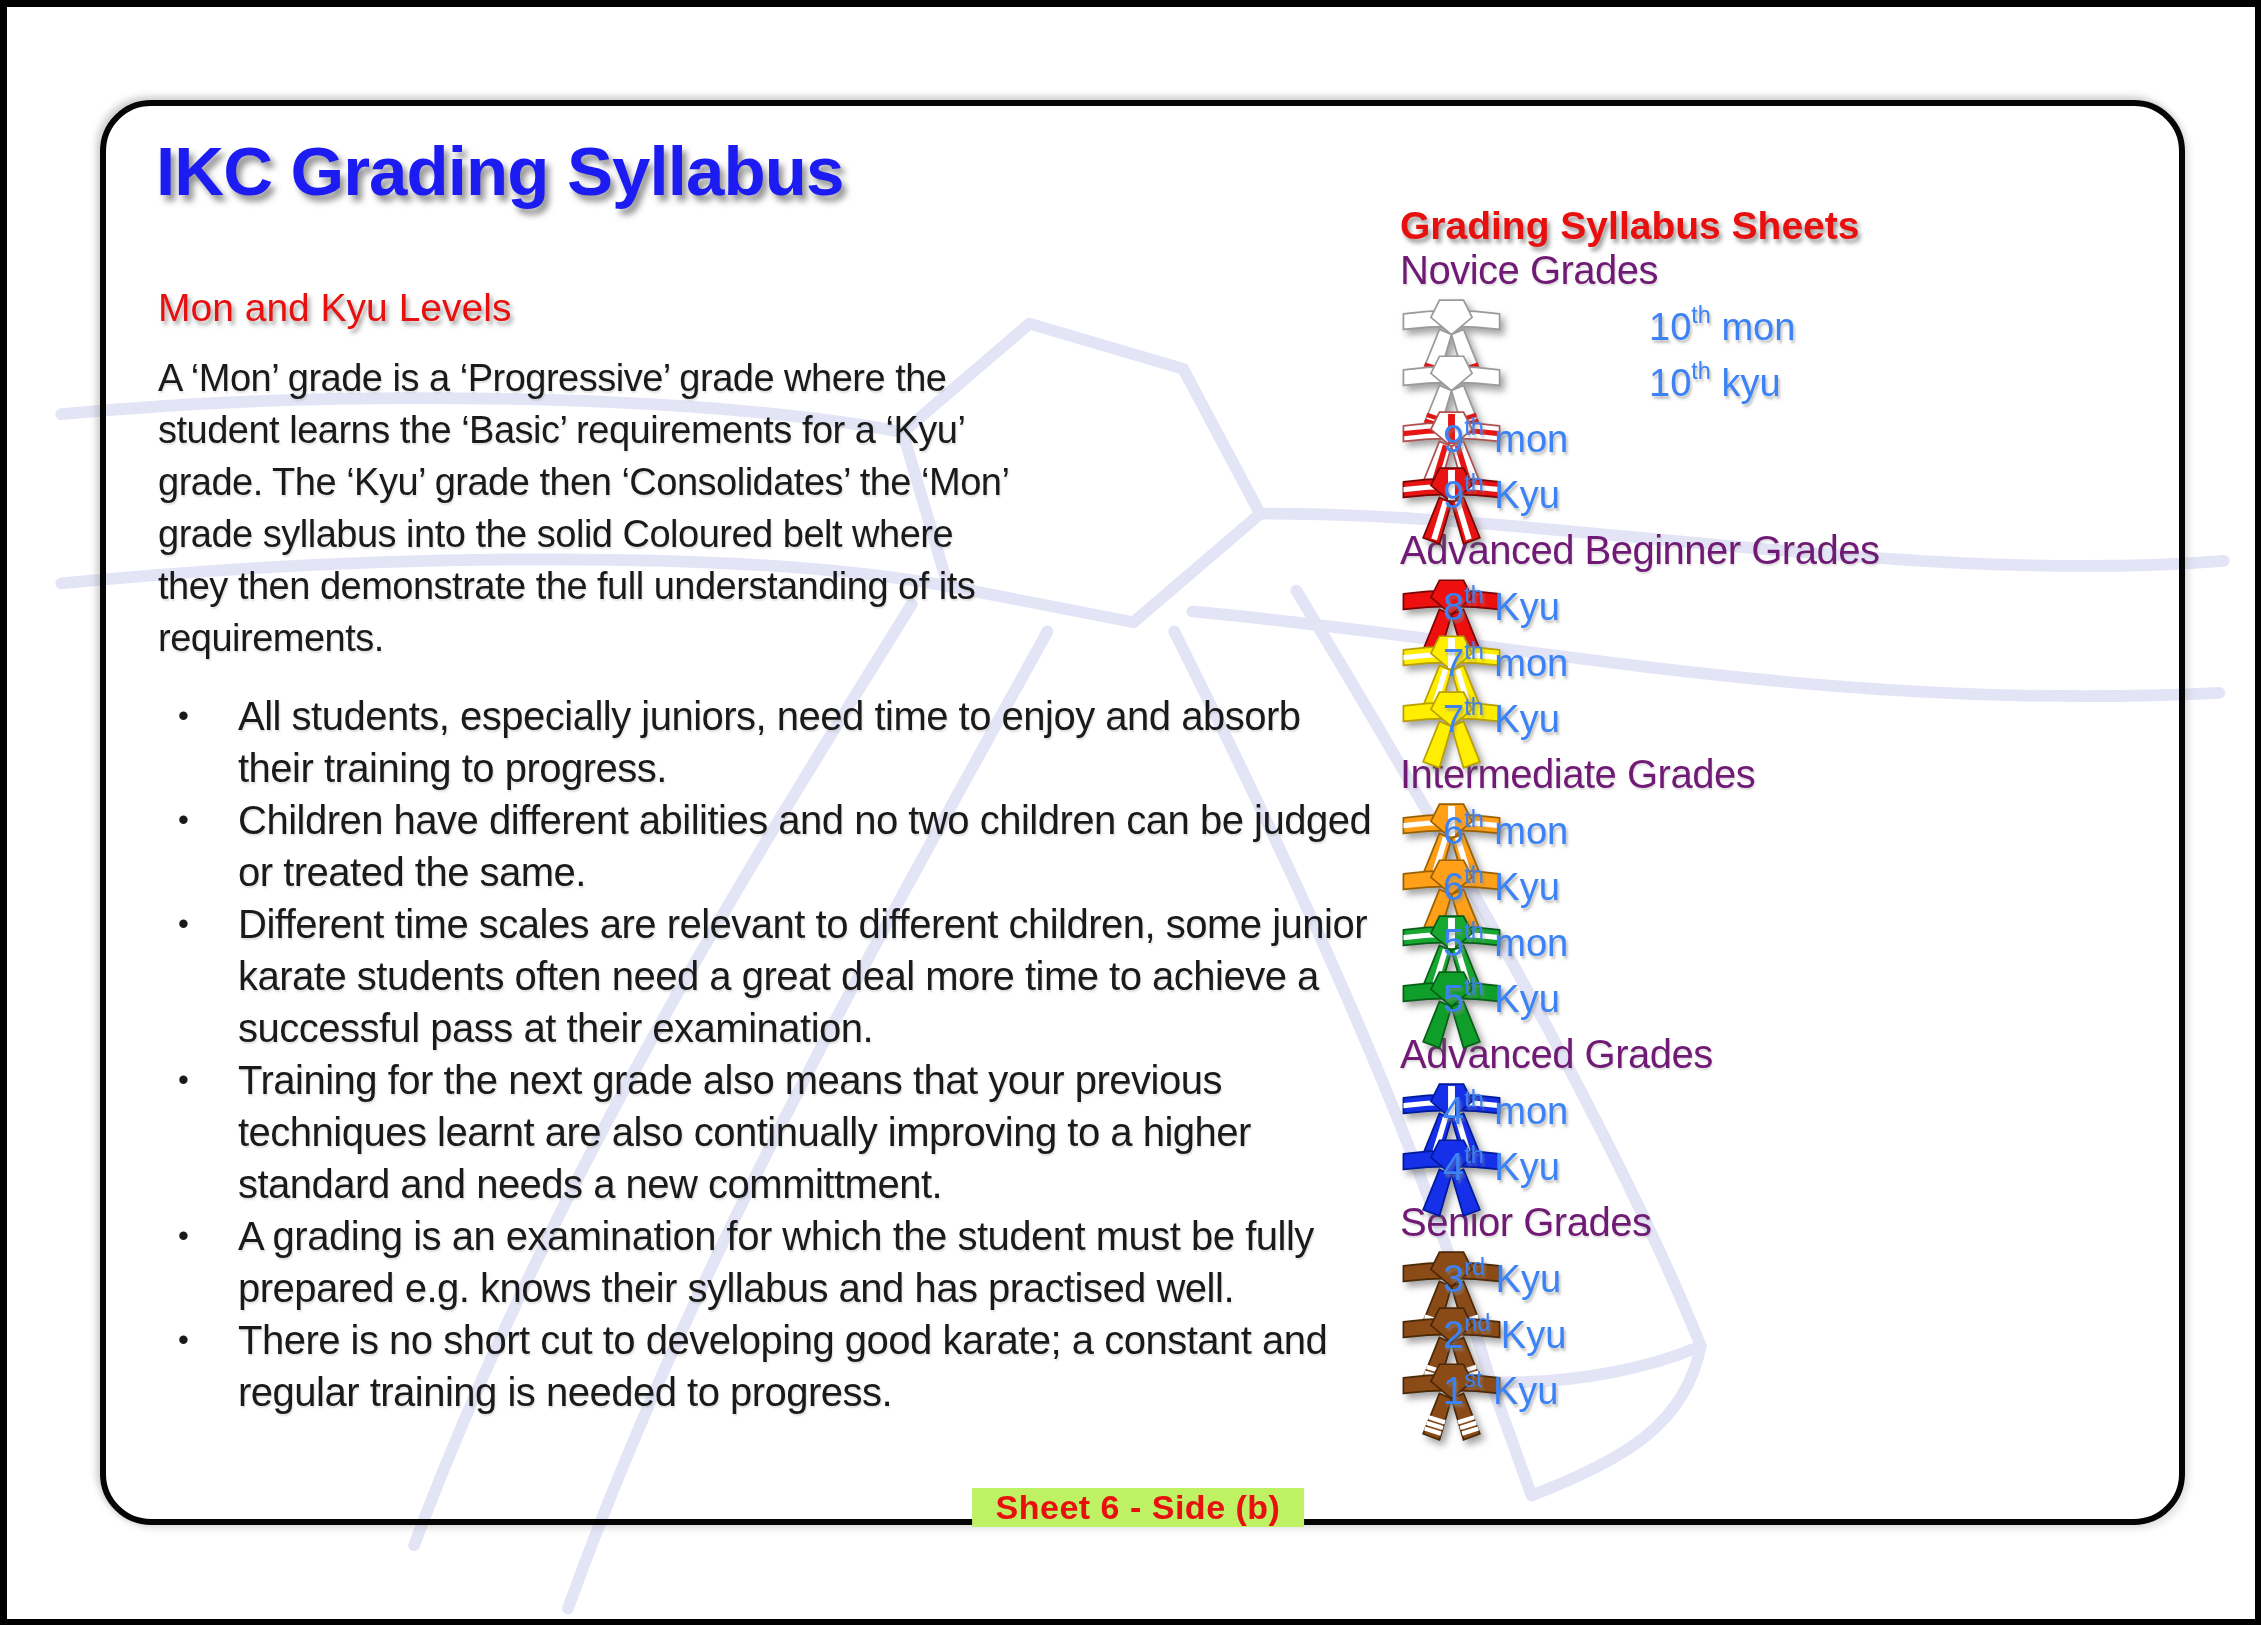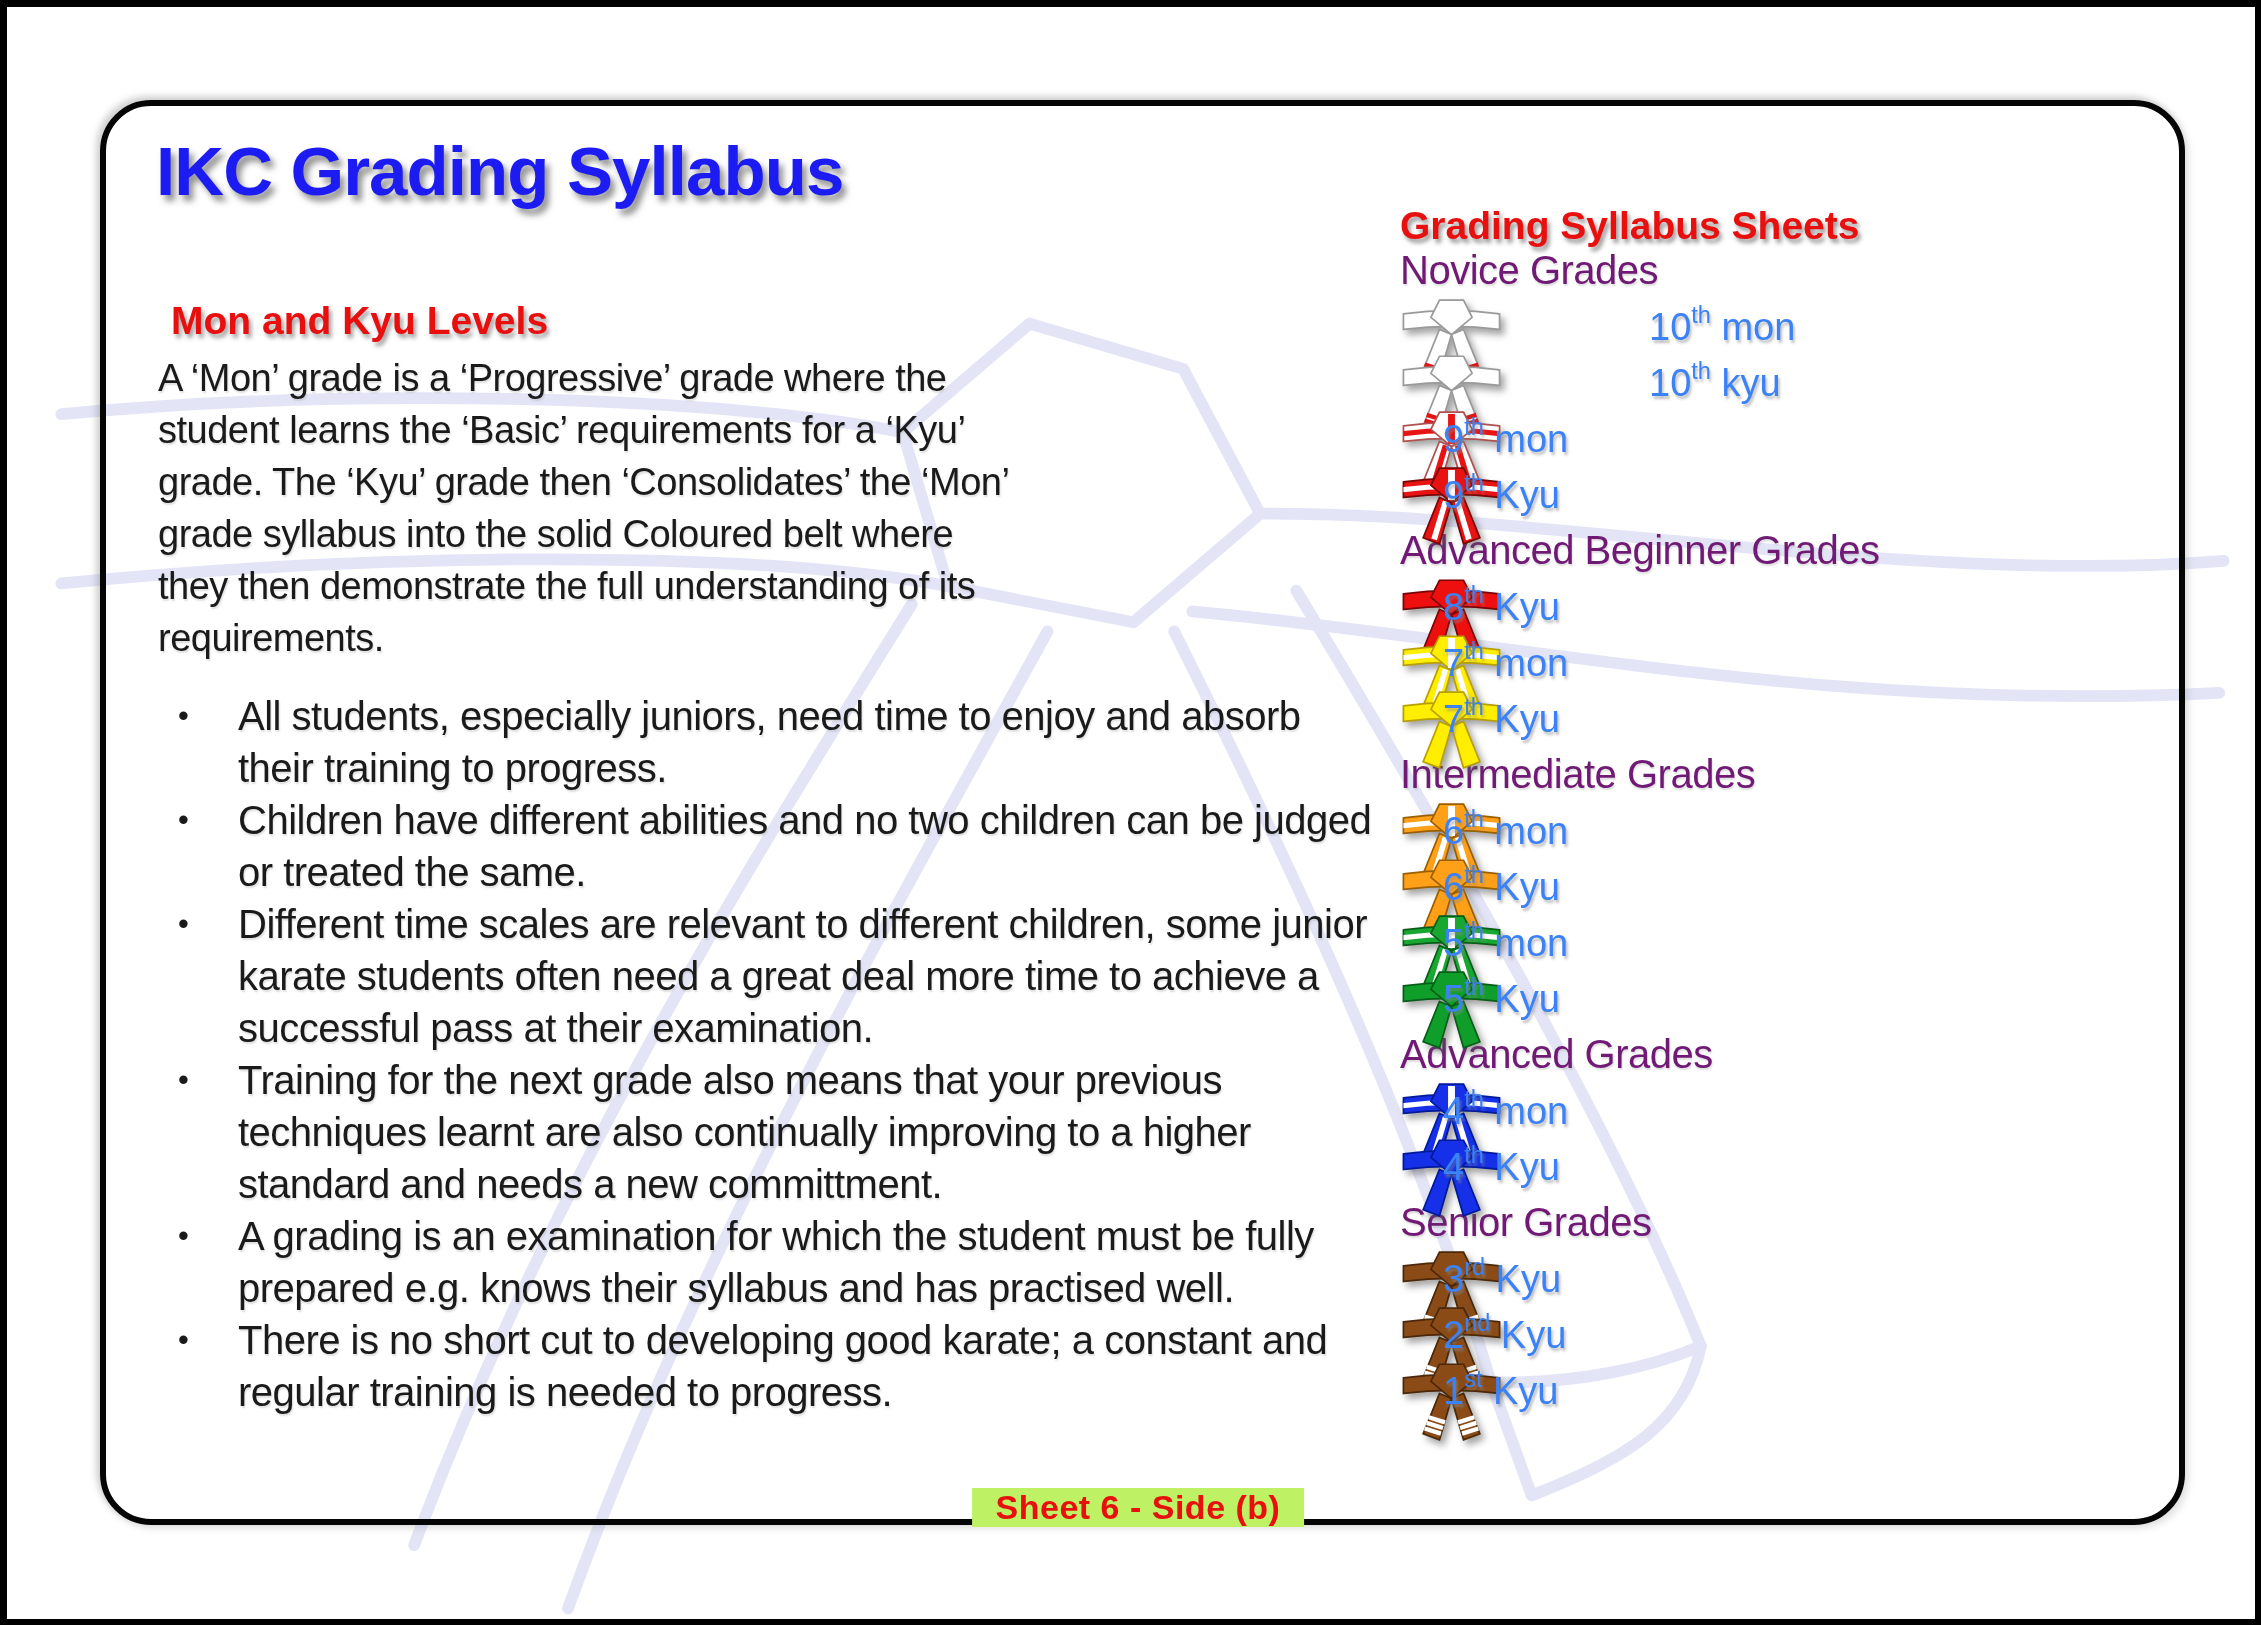--- a/index.html
+++ b/index.html
@@ -14,22 +14,22 @@
     position:absolute;left:93px;top:93px;width:2073px;height:1413px;
     border:6.3px solid #050505;border-radius:51px;z-index:1;
     box-shadow:-3.6px -3.6px 6.3px rgba(130,130,130,0.35), 3.6px 3.6px 6.3px rgba(150,150,150,0.25);
   }
   .page-title{
     position:absolute;left:149px;top:125px;z-index:2;margin:0;
     font-size:69px;font-weight:bold;letter-spacing:-0.9px;color:#1b1bf2;
     text-shadow:4.5px 6.3px 6.3px rgba(110,110,110,0.75);
   }
   .section-heading{
-    position:absolute;left:151px;top:279px;z-index:2;margin:13px;
-    font-size:39px;font-weight:bold;color:#e8100f;
+    position:absolute;left:151px;top:279px;z-index:2;margin:0;
+    font-size:39px;font-weight:normal;color:#e8100f;
     text-shadow:2.7px 3.6px 4.5px rgba(120,120,120,0.7);
   }
   .intro{position:absolute;left:151px;top:345px;z-index:2;}
   .iline{font-size:38px;letter-spacing:-0.5px;line-height:52px;white-space:nowrap;
     text-shadow:0.9px 1.8px 1.8px rgba(160,160,160,0.35);}
   .bullet-list{position:absolute;left:151px;top:683px;z-index:2;}
   .bullet-row{display:flex;align-items:flex-start;}
   .bullet-dot{width:80px;flex:0 0 80px;font-size:31px;line-height:52px;padding-left:20px;box-sizing:border-box;}
   .bullet-lines .bline{font-size:40px;letter-spacing:-0.5px;line-height:52px;white-space:nowrap;
     text-shadow:0.9px 1.8px 1.8px rgba(160,160,160,0.35);}

